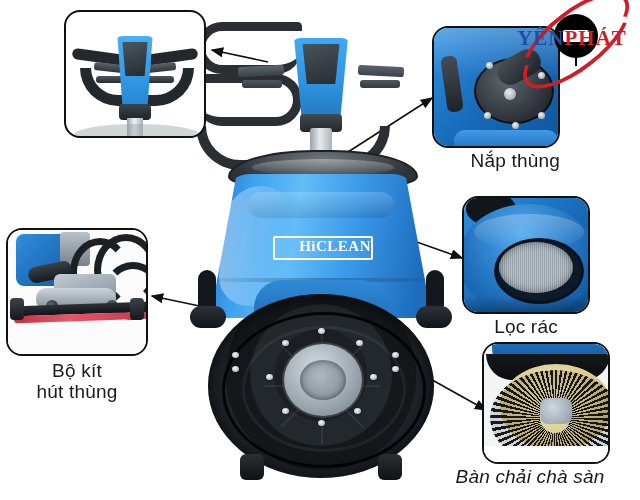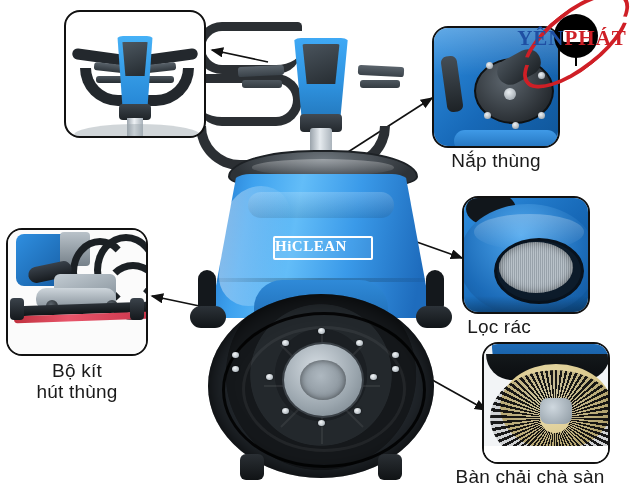--- a/index.html
+++ b/index.html
@@ -120,21 +120,21 @@
   .tank-notch{
     position:absolute;left:52px;top:170px;width:146px;height:26px;
     border-radius:14px;
     background:linear-gradient(180deg,rgba(255,255,255,.18),rgba(0,0,0,.10));
   }
   .brandplate{
     position:absolute;left:50%;top:214px;margin-left:-48px;
     width:96px;height:20px;
     border:2px solid #ffffff;border-radius:2px;
     color:#fff;font-size:15px;font-weight:bold;
-    letter-spacing:.5px;text-align:left;line-height:17px;
+    letter-spacing:.5px;text-align:right;line-height:17px;
     font-family:"Liberation Serif", serif;
     background:rgba(255,255,255,.06);
   }
   .seamline{
     position:absolute;left:16px;top:256px;width:218px;height:4px;
     background:linear-gradient(90deg,rgba(0,0,0,.05),rgba(0,0,0,.25),rgba(0,0,0,.05));
     border-radius:3px;
   }
   .lowerpanel{
     position:absolute;left:58px;top:258px;width:134px;height:44px;
@@ -430,47 +430,47 @@
       <div class="cap-clip"></div>
       <div class="cap-screw" style="left:52px;top:34px;"></div>
       <div class="cap-screw" style="left:104px;top:44px;"></div>
       <div class="cap-screw" style="left:50px;top:84px;"></div>
       <div class="cap-screw" style="left:104px;top:84px;"></div>
       <div class="cap-screw" style="left:78px;top:94px;"></div>
       <div style="position:absolute;left:70px;top:60px;width:12px;height:12px;border-radius:50%;background:radial-gradient(circle at 40% 35%,#e9eef2,#8e979f);"></div>
       <div style="position:absolute;left:20px;bottom:-6px;width:104px;height:22px;border-radius:12px;background:linear-gradient(#3f9ae7,#1e6cb6);"></div>
     </div>
   </div>
-  <div class="caption" style="left:432px;top:150px;width:128px;">Nắp thùng</div>
+  <div class="caption" style="left:432px;top:150px;width:128px;text-align:right;">Nắp thùng</div>
 
   <div class="callout" style="left:462px;top:196px;width:128px;height:118px;">
     <div class="inner">
       <div class="blue-field"></div>
       <div class="rimdark"></div>
       <div class="basin"></div>
       <div style="position:absolute;left:10px;top:16px;width:110px;height:36px;background:linear-gradient(180deg,rgba(255,255,255,.26),rgba(255,255,255,0));border-radius:50%;"></div>
       <div class="filter-ring"></div>
       <div class="filter-mesh"></div>
       <div style="position:absolute;left:0;bottom:-2px;width:128px;height:18px;background:linear-gradient(180deg,rgba(0,0,0,0),rgba(0,0,0,.35));"></div>
     </div>
   </div>
-  <div class="caption" style="left:435px;top:316px;width:128px;">Lọc rác</div>
+  <div class="caption" style="left:462px;top:316px;width:128px;">Lọc rác</div>
 
   <div class="callout" style="left:482px;top:342px;width:128px;height:122px;">
     <div class="inner">
       <div style="position:absolute;inset:0;background:#f2f4f6;"></div>
       <div class="brush-deckblue"></div>
       <div style="position:absolute;left:2px;top:10px;width:124px;height:26px;background:linear-gradient(#14181b,#0a0d10);border-radius:0 0 40px 40px;"></div>
       <div class="brush-back"></div>
       <div class="brush-bristle"></div>
       <div class="brush-center"></div>
       <div style="position:absolute;left:0;bottom:0;width:128px;height:16px;background:#ffffff;"></div>
     </div>
   </div>
-  <div class="caption" style="left:420px;top:466px;width:220px;">Bàn chải chà sàn</div>
+  <div class="caption" style="left:420px;top:466px;width:220px;font-style:italic;">Bàn chải chà sàn</div>
 
   <div class="callout" style="left:6px;top:228px;width:142px;height:128px;">
     <div class="inner">
       <div style="position:absolute;inset:0;background:#fbfbfb;"></div>
       <div class="kit-blue"></div>
       <div style="position:absolute;left:52px;top:2px;width:30px;height:34px;background:linear-gradient(#b9c2c9,#76818a);border-radius:4px;"></div>
       <div class="hose" style="left:62px;top:8px;width:46px;height:54px;border-color:#1b2024;border-right-color:transparent;"></div>
       <div class="hose" style="left:86px;top:4px;width:50px;height:58px;border-color:#1b2024;border-bottom-color:transparent;"></div>
       <div class="hose" style="left:96px;top:32px;width:44px;height:44px;border-color:#1b2024;border-left-color:transparent;"></div>
       <div style="position:absolute;left:20px;top:34px;width:44px;height:16px;background:linear-gradient(#39414a,#171b1f);border-radius:8px;transform:rotate(-12deg);"></div>

